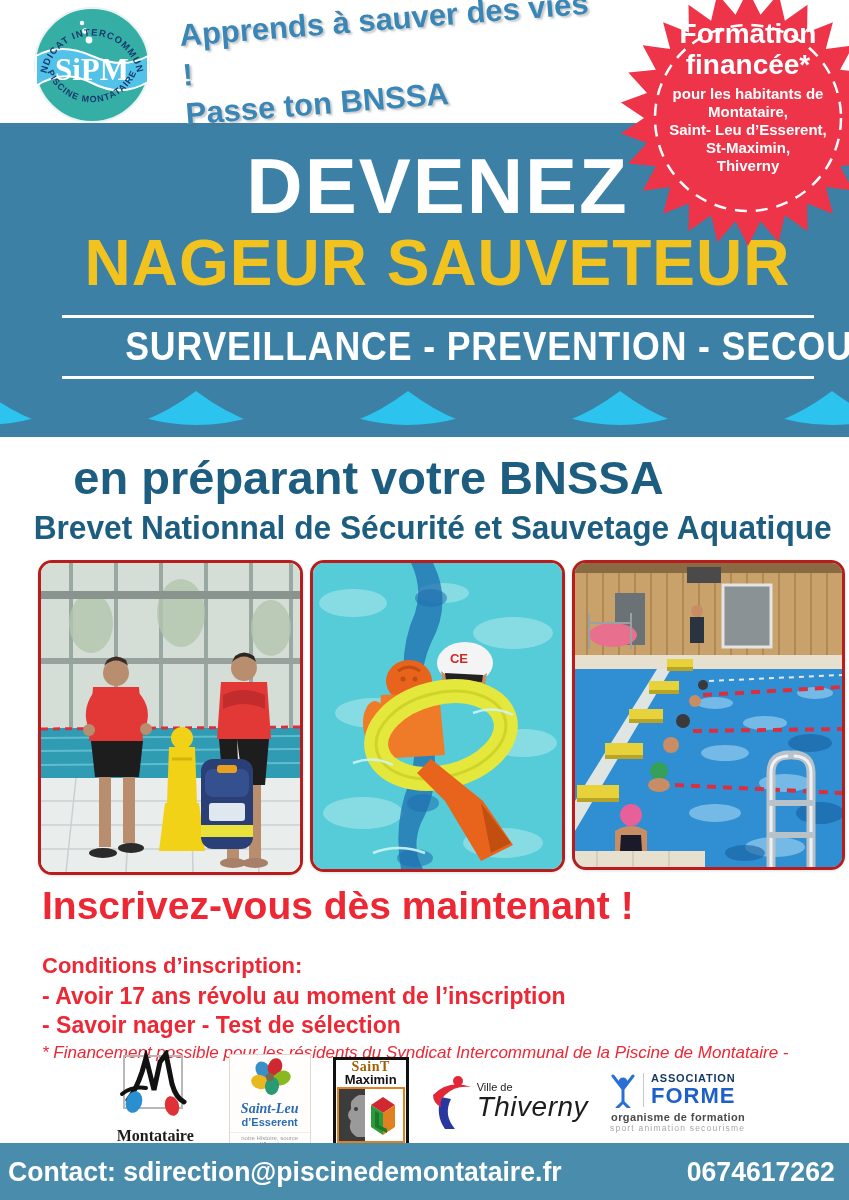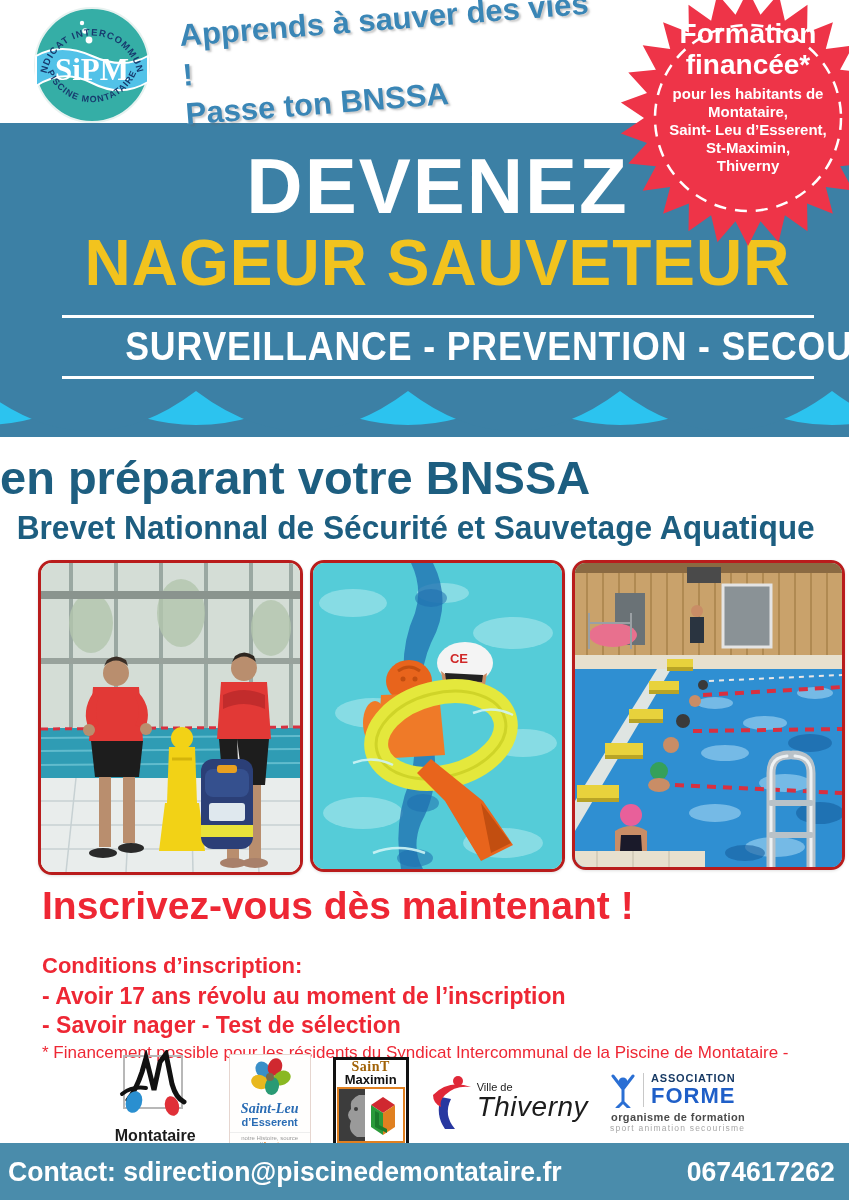--- a/index.html
+++ b/index.html
@@ -28,43 +28,43 @@
               font-size:78px;line-height:1;letter-spacing:2px;}
   .hero-line2{text-align:center;color:#f2c31e;font-weight:bold;font-size:64px;
               line-height:1;margin-top:6px;letter-spacing:1px;}
   .hero-banner{width:752px;margin:20px auto 0;border-top:3px solid #fff;border-bottom:3px solid #fff;
                padding:5px 0 6px;text-align:center;}
   .hero-banner span{display:inline-block;transform:scaleX(.87);transform-origin:center;
                color:#fff;font-weight:bold;font-size:41px;white-space:nowrap;letter-spacing:1px;}
   .wave{display:block;}
 
   
-  .intro{position:absolute;left:0;top:437px;width:703px;color:#1d5e80;}
+  .intro{position:absolute;left:17px;top:437px;width:703px;text-align:center;color:#1d5e80;}
   .intro-h{margin-top:13px;font-size:47px;font-weight:bold;}
   .intro-sub{margin-top:4px;font-size:33px;font-weight:bold;}
   .intro-sub span{display:inline-block;transform:scaleX(.96);white-space:nowrap;}
 
   
   .photos{position:absolute;left:38px;top:560px;width:810px;display:flex;gap:7px;align-items:flex-start;}
   .photo{border:3px solid #b91c1c;border-radius:14px;overflow:hidden;background:#fef9c3;
          box-shadow:0 1px 3px rgba(0,0,0,.12);}
   .photo svg{display:block;}
 
   
   .cta{position:absolute;left:42px;top:884px;color:#ee2734;font-weight:bold;font-size:39px;}
   .conditions{position:absolute;left:42px;top:952px;color:#ee2734;}
   .cond-title{font-size:22px;font-weight:bold;line-height:1.25;}
   .cond-item{font-size:23px;font-weight:bold;line-height:1.15;margin-top:3px;}
-  .cond-note{font-size:17px;margin-top:5px;}
+  .cond-note{font-size:17px;font-style:italic;margin-top:5px;}
 
   
   .partners{position:absolute;left:0;top:1050px;width:849px;display:flex;justify-content:center;
             align-items:center;gap:22px;}
   .partner{text-align:center;}
-  .mont-name{font-size:16px;font-weight:bold;color:#1c1c1c;margin-top:1px;}
+  .mont-name{font-size:16px;font-weight:bold;color:#1c1c1c;margin-top:1px;font-family:Liberation Serif, serif;}
   .mont-cap{font-size:8px;font-weight:bold;color:#2a2a2a;letter-spacing:1.5px;}
   .stleu{width:80px;border:1px solid #e6d6d0;background:#fffefd;padding:3px 0 2px;}
   .stleu-name{font-family:"Liberation Serif",serif;font-style:italic;color:#2a6cb4;
               font-size:14px;font-weight:bold;line-height:1;}
   .stleu-name2{color:#2a6cb4;font-size:11px;font-weight:bold;line-height:1.2;}
   .stleu-tag{border-top:1px solid #eee;margin-top:3px;padding-top:2px;font-size:6px;color:#9a9a9a;}
   .stleu-tag b{color:#e87c1e;}
   .stmax{width:68px;border:3px solid #111;background:#fff;padding:1px;}
   .stmax-t{font-family:"Liberation Serif",serif;font-weight:bold;color:#a16207;
            font-size:14px;line-height:.9;letter-spacing:.5px;}

